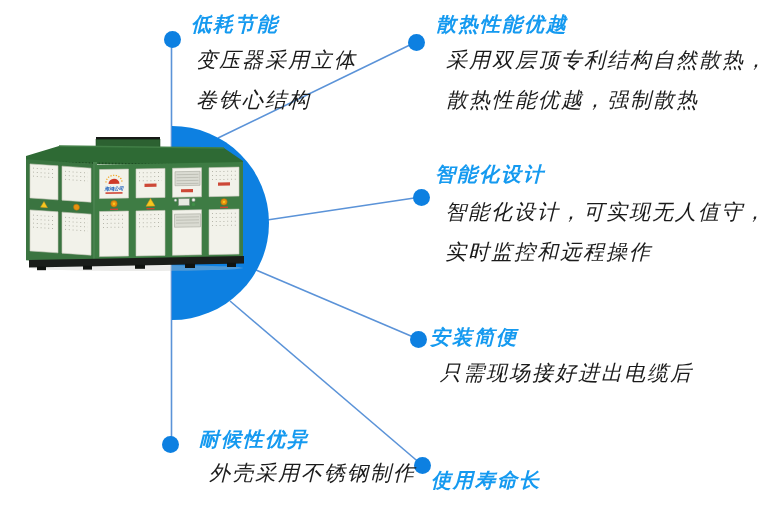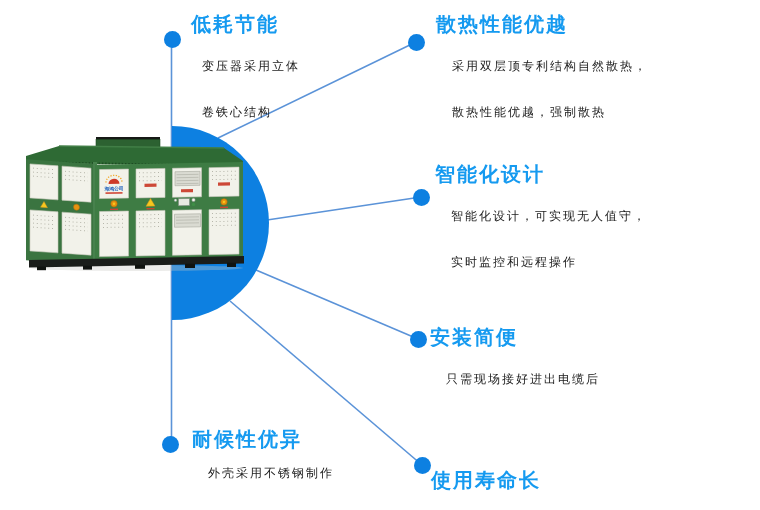--- a/index.html
+++ b/index.html
@@ -1,41 +1,42 @@
 <!DOCTYPE html>
 <html><head>
 <meta charset="utf-8">
 <style>
   html,body{margin:0;padding:0;background:#ffffff;}
   .stage{
     position:relative;width:760px;height:510px;overflow:hidden;background:#fff;
     font-family:"DejaVu Sans","Liberation Sans",sans-serif;
+    font-style:italic;
   }
   .bg-svg{position:absolute;left:0;top:0;}
   .transformer-svg{position:absolute;left:17px;top:134px;}
   .dot{
     position:absolute;width:17px;height:17px;border-radius:50%;
     background:#0d80e1;
   }
   .feature{position:absolute;}
   .feature h3{
     margin:0 0 8px 0;font-size:20px;line-height:24px;font-weight:bold;
     color:#159af0;letter-spacing:2px;white-space:nowrap;
   }
   .feature p{
-    margin:16px;font-size:12px;line-height:29.5px;color:#1b1b1b;
+    margin:10px;font-size:21px;line-height:29.5px;color:#1b1b1b;
     letter-spacing:2px;white-space:nowrap;
   }
   .f1{left:186px;top:12px;}
   .f1 h3{padding-left:5px;}
   .f2{left:436px;top:12px;}
   .f3{left:435px;top:162px;}
   .f3 h3{margin-bottom:12px;}
   .f4{left:430px;top:325px;}
-  .f5{left:192px;top:427px;}
+  .f5{left:199px;top:427px;}
   .f5 p{margin-top:2px;}
   .f6{left:431px;top:468px;}
 </style>
 </head>
 <body>
 
 <div class="stage">
 
   <svg class="bg-svg" width="760" height="510" viewBox="0 0 760 510">
     <path d="M171.5 39 L171.5 444" stroke="#5b93d8" stroke-width="1.6" fill="none"></path>

